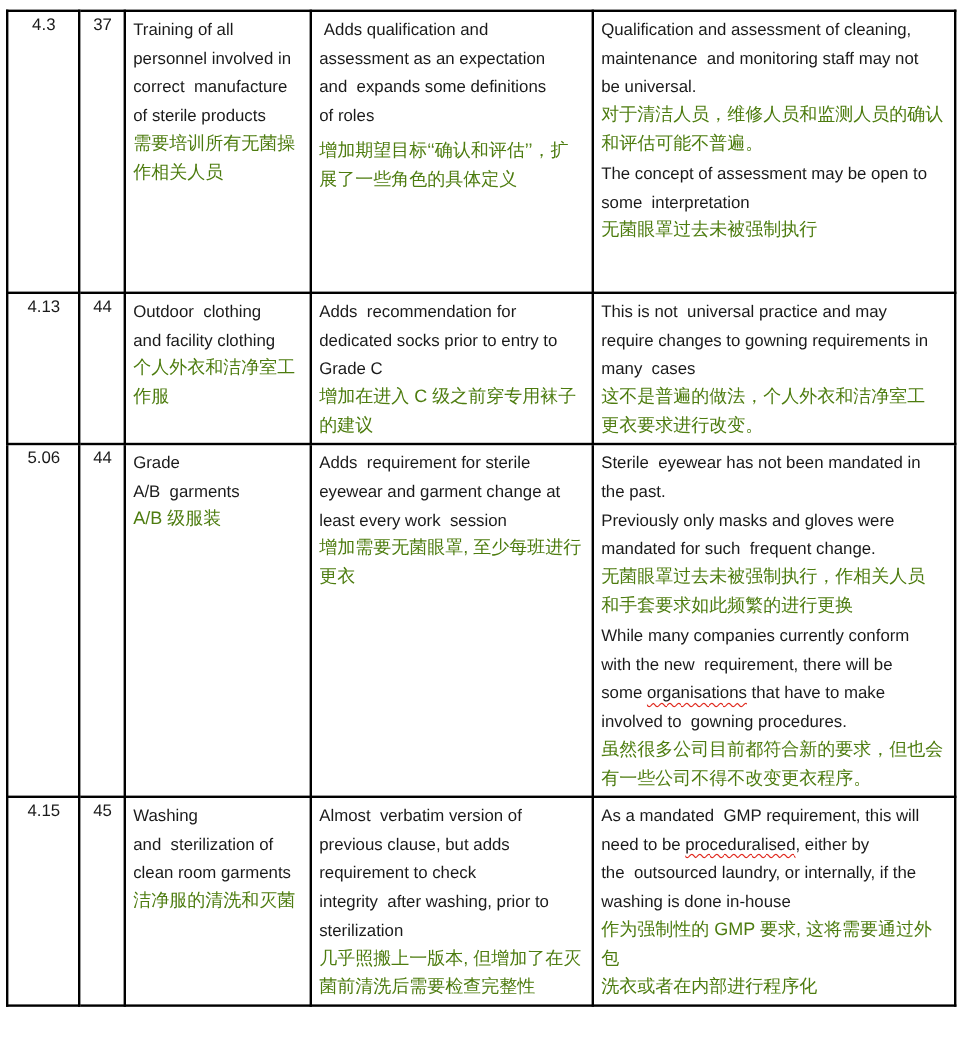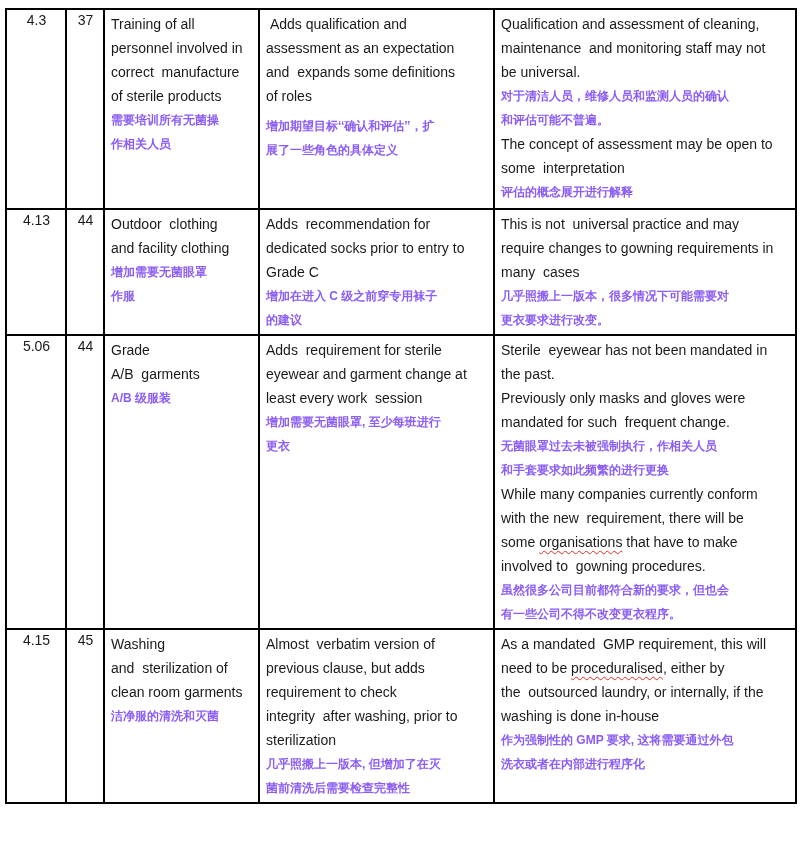--- a/index.html
+++ b/index.html
@@ -24,39 +24,39 @@
     font-weight:bold;line-height:22px;
     white-space:pre-wrap;
     padding:2px 2px;
   }
   .num{
     text-align:center;vertical-align:middle;
     font-size:14px;
   }
   p{margin:0;white-space:pre-wrap;word-wrap:break-word;line-height:24px;}
   .en{color:#1a1a1a;}
-  .cn{color:#8b5cf6;font-size:12px;font-weight:bold;}
+  .cn{color:#4d7c0f;font-size:15px;}
   .loose{line-height:24px;margin-top:6px;}
   .sp{text-decoration:underline wavy #e02b20 1px;text-underline-offset:3px;}
 </style>
 </head>
 <body>
 
 <table class="doc-table">
   <colgroup>
     <col style="width:60px">
       <col style="width:38px">
       <col style="width:155px">
       <col style="width:235px">
       <col style="width:302px">
   </colgroup>
 
   <tbody>
 
-  <tr style="height:200px">
+  <tr style="height:235px">
     <td class="num">4.3</td>
     <td class="num">37</td>
     <td>
       <p class="en">Training of all
 personnel involved in
 correct  manufacture
 of sterile products</p>
       <p class="cn">需要培训所有无菌操
 作相关人员</p>
     </td>
@@ -69,45 +69,45 @@
 展了一些角色的具体定义</p>
     </td>
     <td>
       <p class="en">Qualification and assessment of cleaning,
 maintenance  and monitoring staff may not
 be universal.</p>
       <p class="cn">对于清洁人员，维修人员和监测人员的确认
 和评估可能不普遍。</p>
       <p class="en">The concept of assessment may be open to
 some  interpretation</p>
-      <p class="cn">评估的概念展开进行解释</p>
+      <p class="cn">无菌眼罩过去未被强制执行</p>
     </td>
   </tr>
 
   <tr style="height:122px">
     <td class="num">4.13</td>
     <td class="num">44</td>
     <td>
       <p class="en">Outdoor  clothing
 and facility clothing</p>
-      <p class="cn">增加需要无菌眼罩
+      <p class="cn">个人外衣和洁净室工
 作服</p>
     </td>
     <td>
       <p class="en">Adds  recommendation for
 dedicated socks prior to entry to
 Grade C</p>
       <p class="cn">增加在进入 C 级之前穿专用袜子
 的建议</p>
     </td>
     <td>
       <p class="en">This is not  universal practice and may
 require changes to gowning requirements in
 many  cases</p>
-      <p class="cn">几乎照搬上一版本，很多情况下可能需要对
+      <p class="cn">这不是普遍的做法，个人外衣和洁净室工
 更衣要求进行改变。</p>
     </td>
   </tr>
 
   <tr style="height:290px">
     <td class="num">5.06</td>
     <td class="num">44</td>
     <td>
       <p class="en">Grade
 A/B  garments</p>

